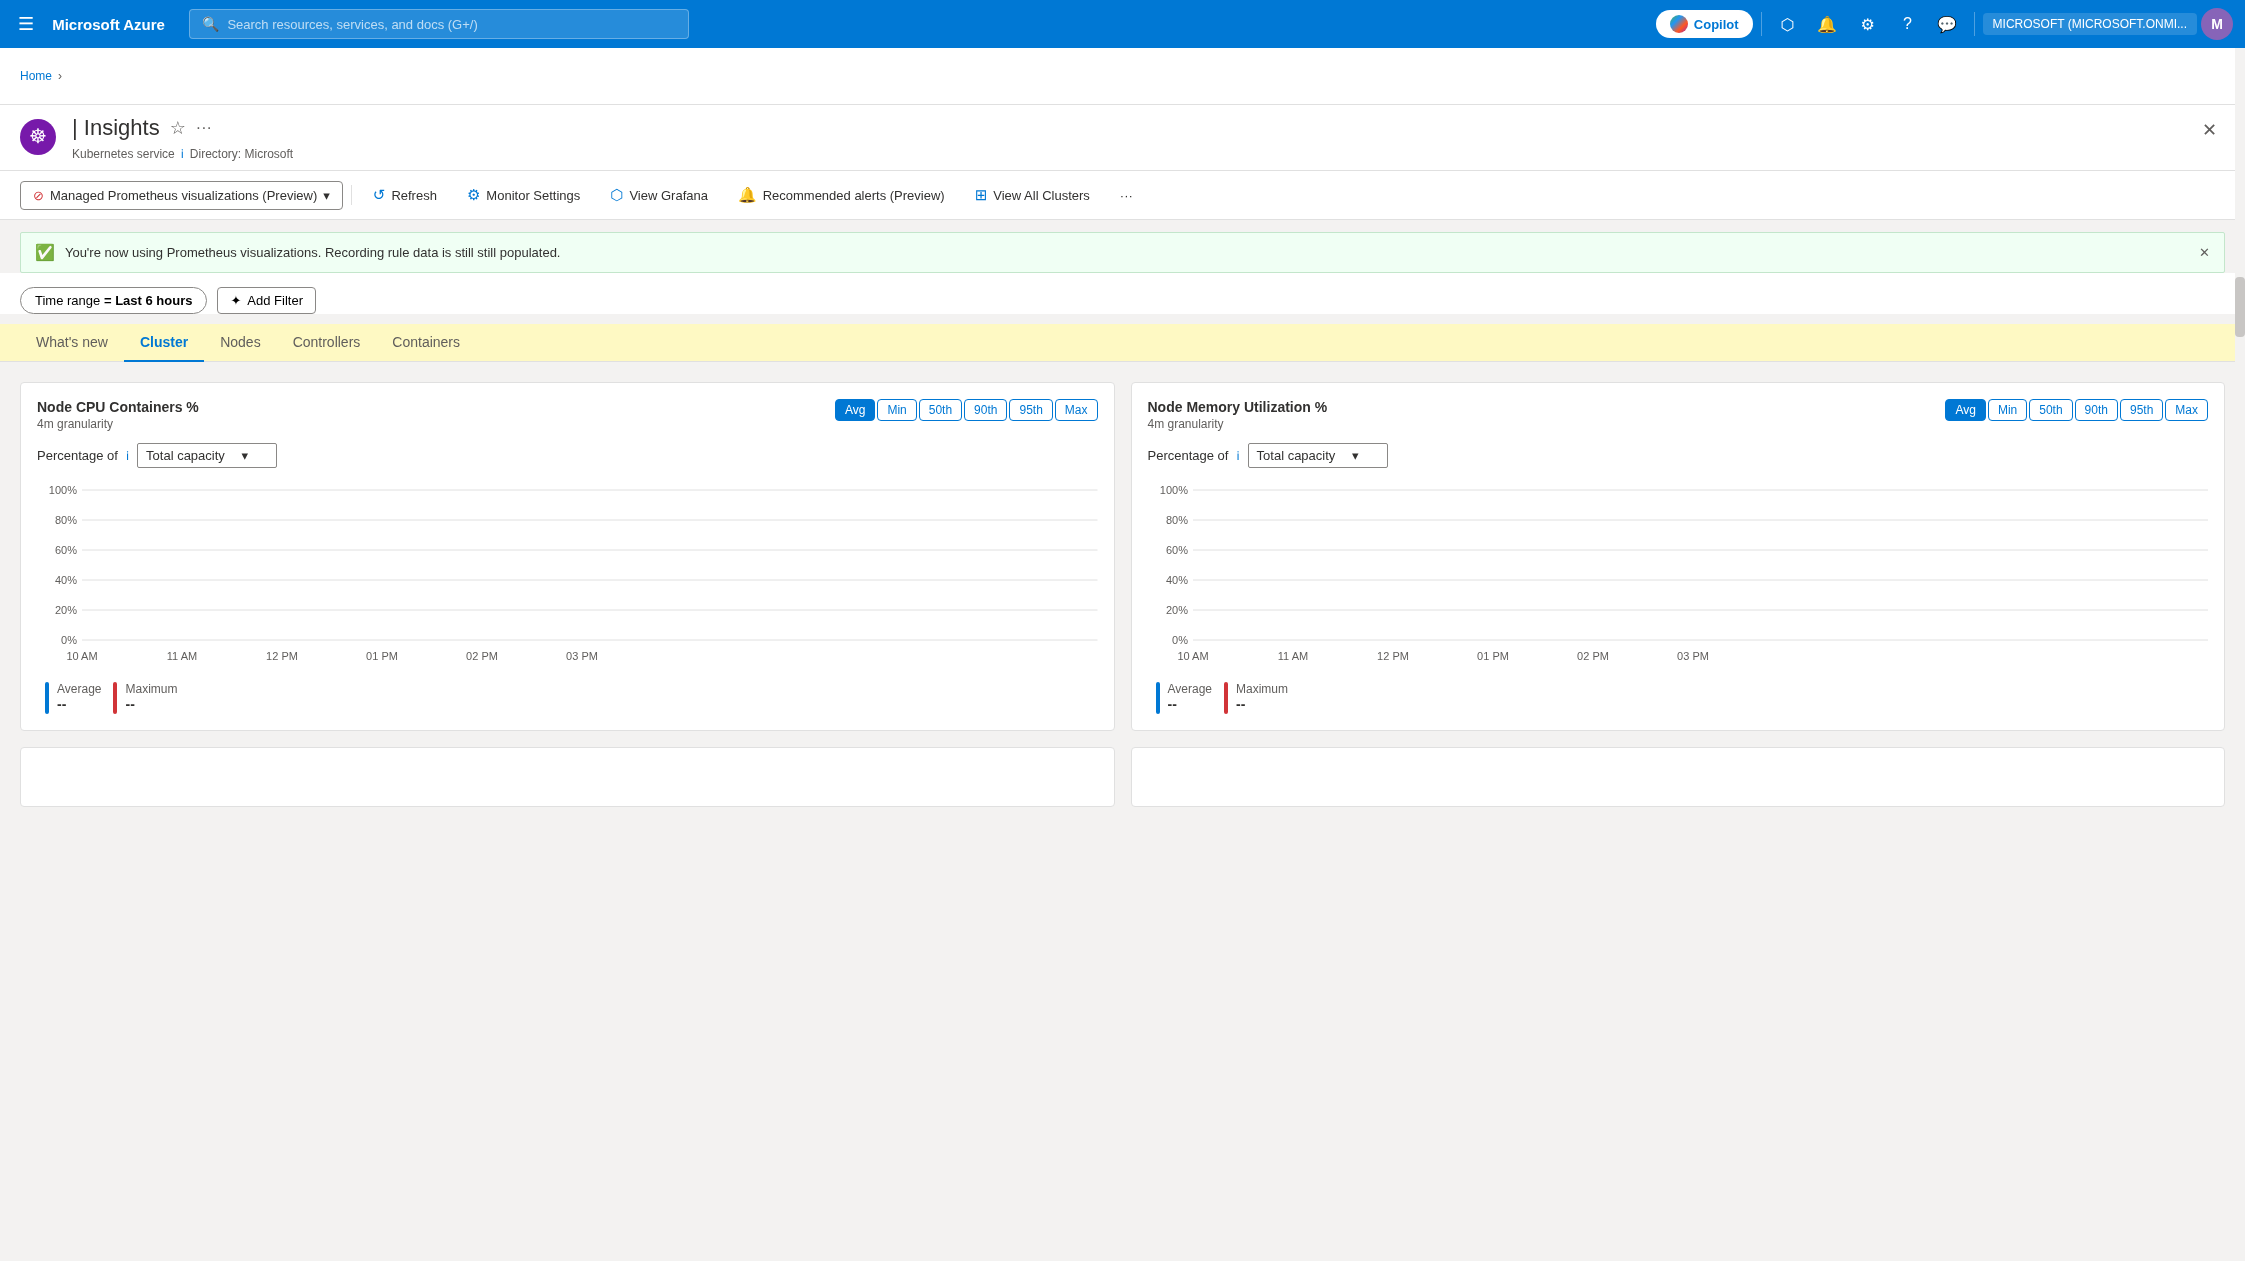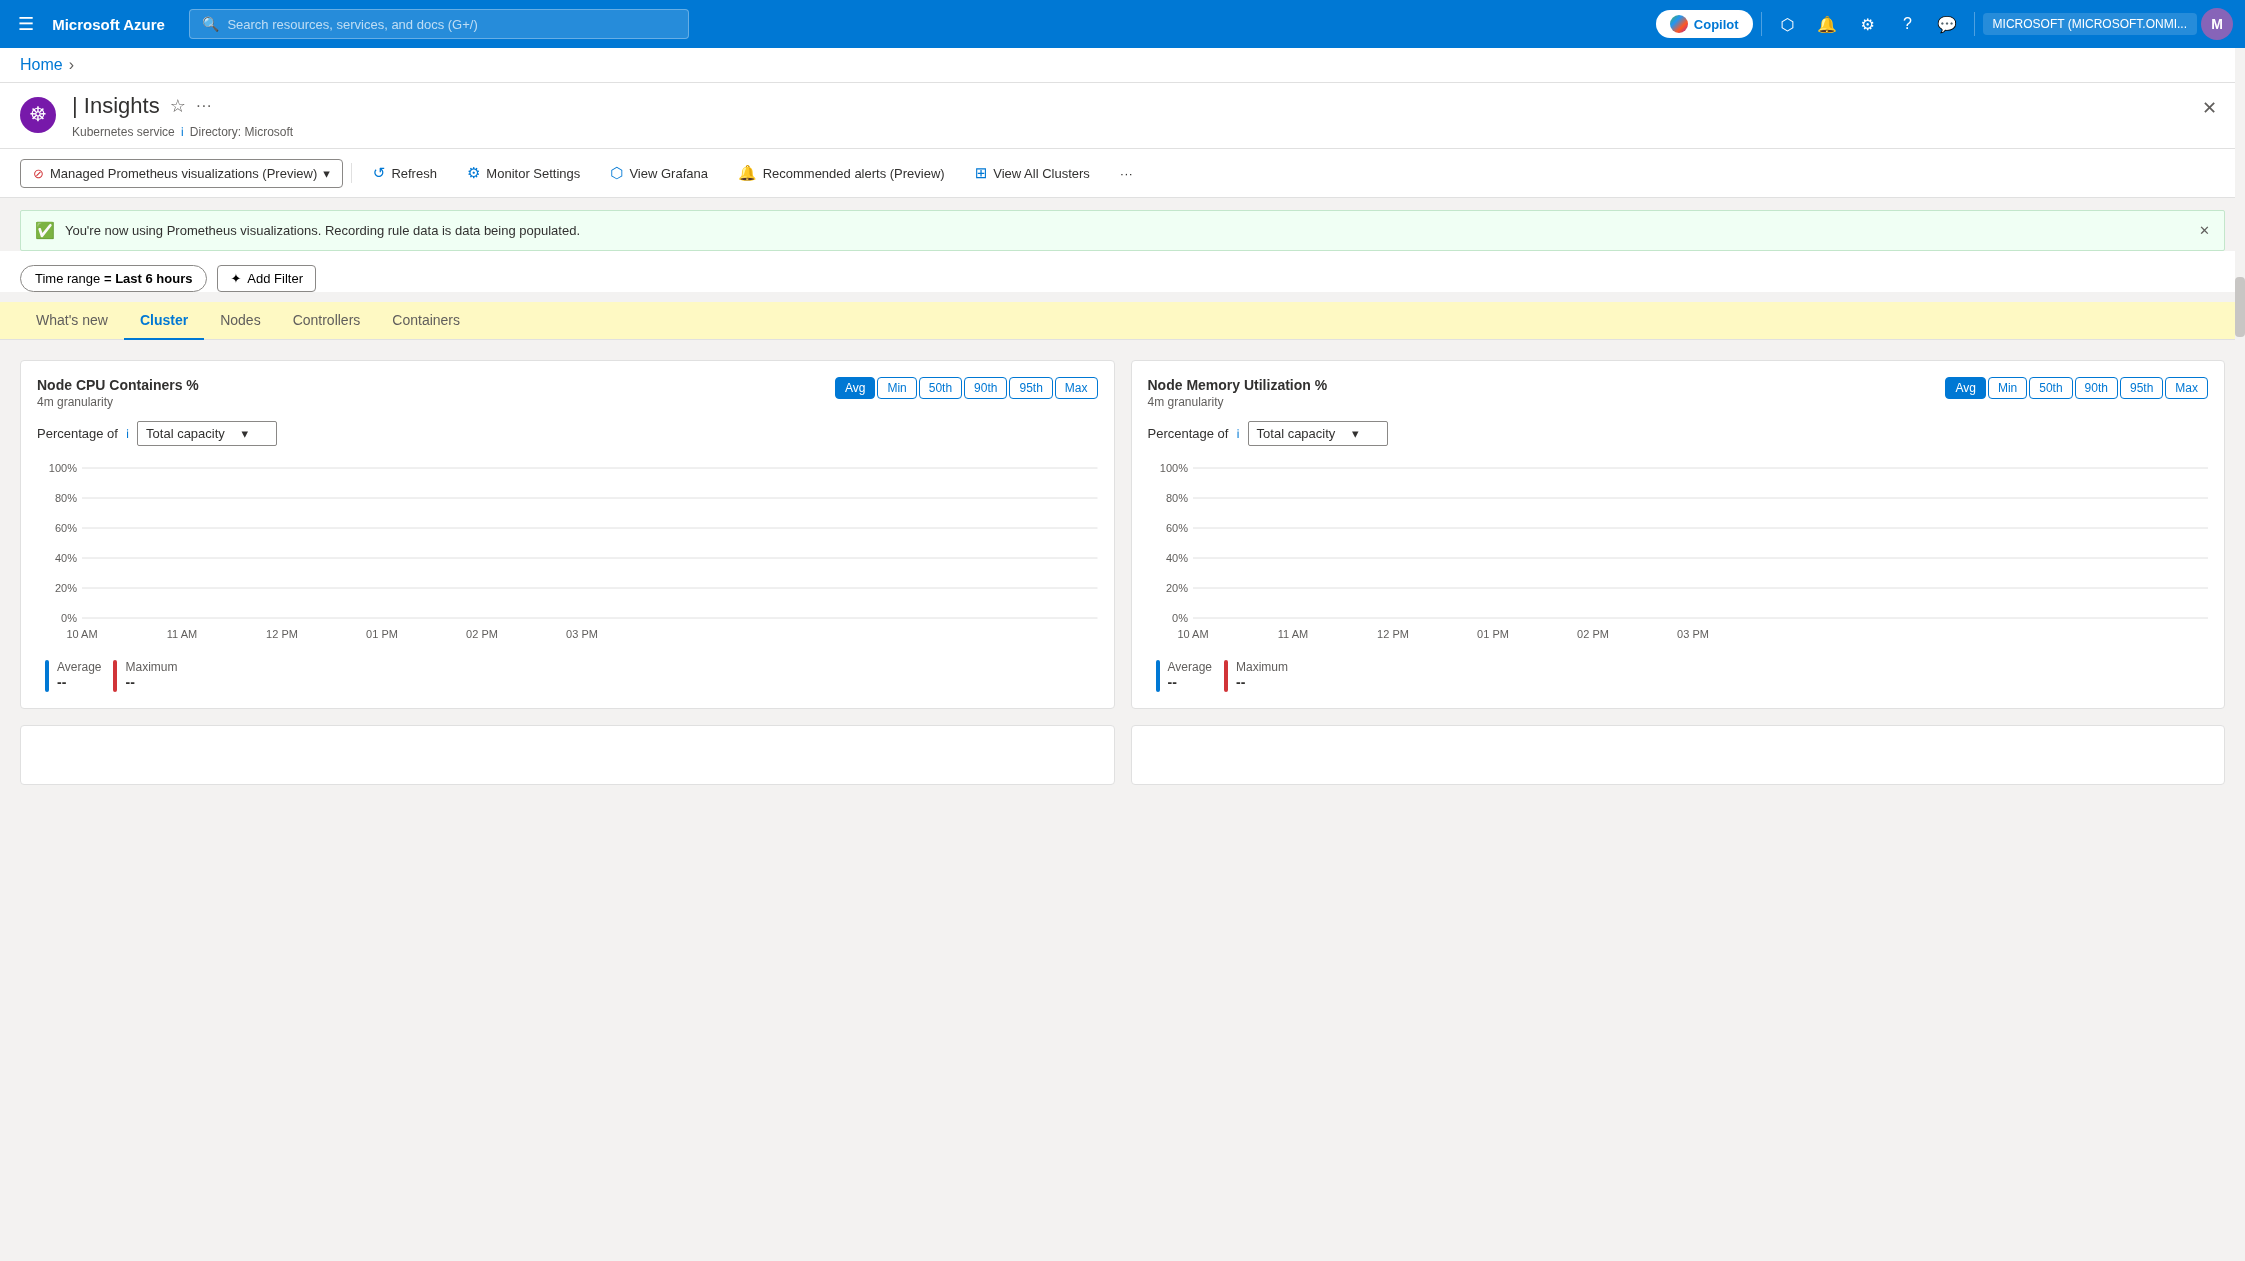--- a/index.html
+++ b/index.html
@@ -51,23 +51,23 @@
       border-radius: 4px;
       padding: 4px 10px;
       font-size: 12px;
       white-space: nowrap;
     }
     .avatar { width: 32px; height: 32px; border-radius: 50%; background: #8764b8; display: flex; align-items: center; justify-content: center; color: white; font-weight: 600; font-size: 14px; cursor: pointer; }
 
     
     .breadcrumb {
       background: white;
-      padding: 8px 20px;
+      padding: 21px 20px;
       display: flex; align-items: center; gap: 6px;
-      font-size: 16px; color: #0078d4;
+      font-size: 12px; color: #0078d4;
       border-bottom: 1px solid #e0e0e0;
     }
     .breadcrumb .sep { color: #605e5c; }
 
     
     .page-header {
       background: white;
       padding: 10px 20px 0 20px;
       display: flex; align-items: flex-start; gap: 16px;
       border-bottom: 1px solid #e0e0e0;
@@ -301,21 +301,21 @@
       <span class="tb-icon">⊞</span>
       <span>View All Clusters</span>
     </button>
     <button class="toolbar-btn">
       <span>···</span>
     </button>
   </div>
 
   <div class="notification-banner">
     <span class="banner-icon">✅</span>
-    <span>You're now using Prometheus visualizations. Recording rule data is data being populated.</span>
+    <span>You're now using Prometheus visualizations. Recording rule data is still still populated.</span>
     <span class="banner-close">✕</span>
   </div>
 
   <div class="filter-row">
     <button class="filter-btn">
       <span>
         <span>Time range</span>
         <span style="font-weight:700;">=</span>
         <span style="font-weight:700;">Last 6 hours</span>
       </span>

